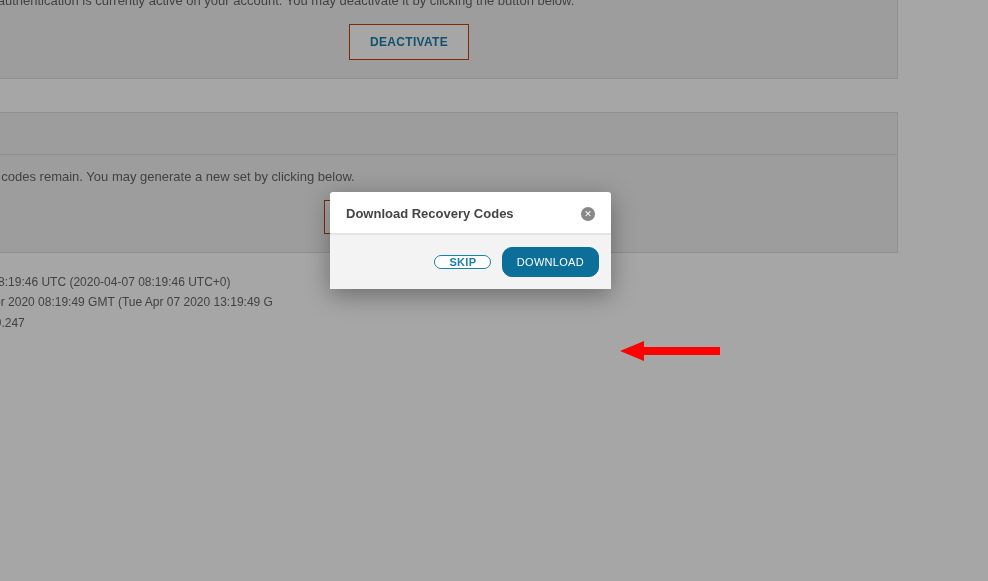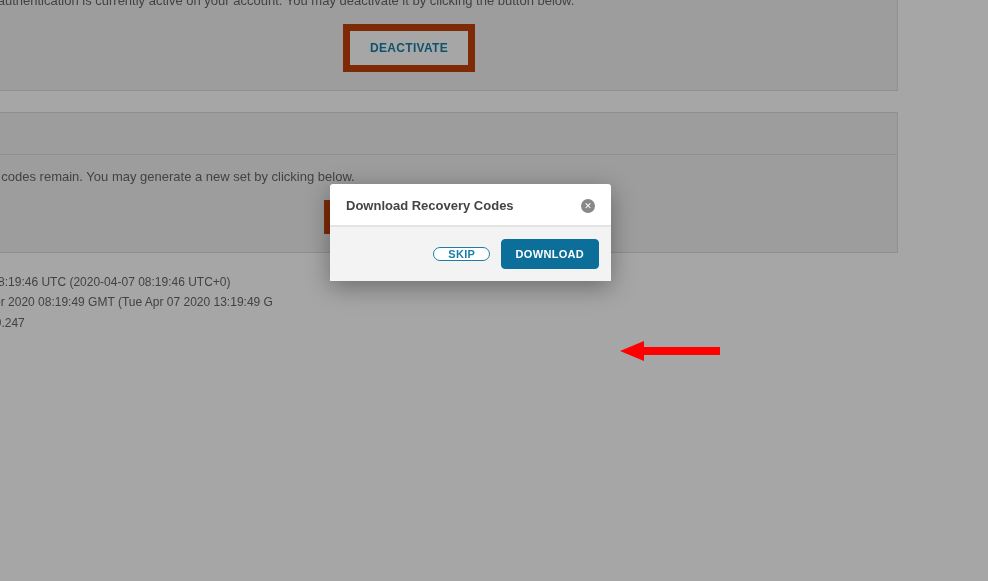--- a/index.html
+++ b/index.html
@@ -24,21 +24,21 @@
       margin-bottom: 12px;
     }
     .section-text {
       font-size: 13px;
       color: #666;
       margin-bottom: 16px;
     }
     .btn-outline {
       display: inline-block;
       padding: 10px 20px;
-      border: 7px solid #c2410c;
+      border: 1px solid #c2410c;
       background: #fff;
       color: #1a7fa8;
       font-size: 12px;
       font-weight: bold;
       letter-spacing: 0.3px;
       cursor: pointer;
       text-align: center;
     }
     .center-btn {
       text-align: center;
@@ -50,21 +50,21 @@
       margin-top: 14px;
     }
     .overlay {
       position: absolute;
       top: 0; left: 0; right: 0; bottom: 0;
       background: rgba(0,0,0,0.35);
       z-index: 10;
     }
     .modal {
       position: absolute;
-      top: 184px;
+      top: 192px;
       left: 330px;
       width: 281px;
       background: #fff;
       border-radius: 3px;
       box-shadow: 0 6px 24px rgba(0,0,0,0.35);
       z-index: 20;
     }
     .modal-header {
       padding: 14px 16px 12px 16px;
       border-bottom: 1px solid #e4e4e4;
@@ -113,24 +113,24 @@
       margin-right: 6px;
       border-radius: 8px;
     }
     .btn-download {
       display: inline-block;
       padding: 8px 14px;
       border: 1px solid #0b6f99;
       background: #0b6f99;
       color: #fff;
       font-size: 11px;
-      font-weight: bold;
+      font-weight: normal;
       letter-spacing: 0.3px;
       cursor: pointer;
-      border-radius: 4px;
+      border-radius: 10px;
     }
     .arrow {
       position: absolute;
       top: 339px;
       left: 620px;
       width: 100px;
       height: 20px;
       z-index: 30;
       pointer-events: none;
     }

